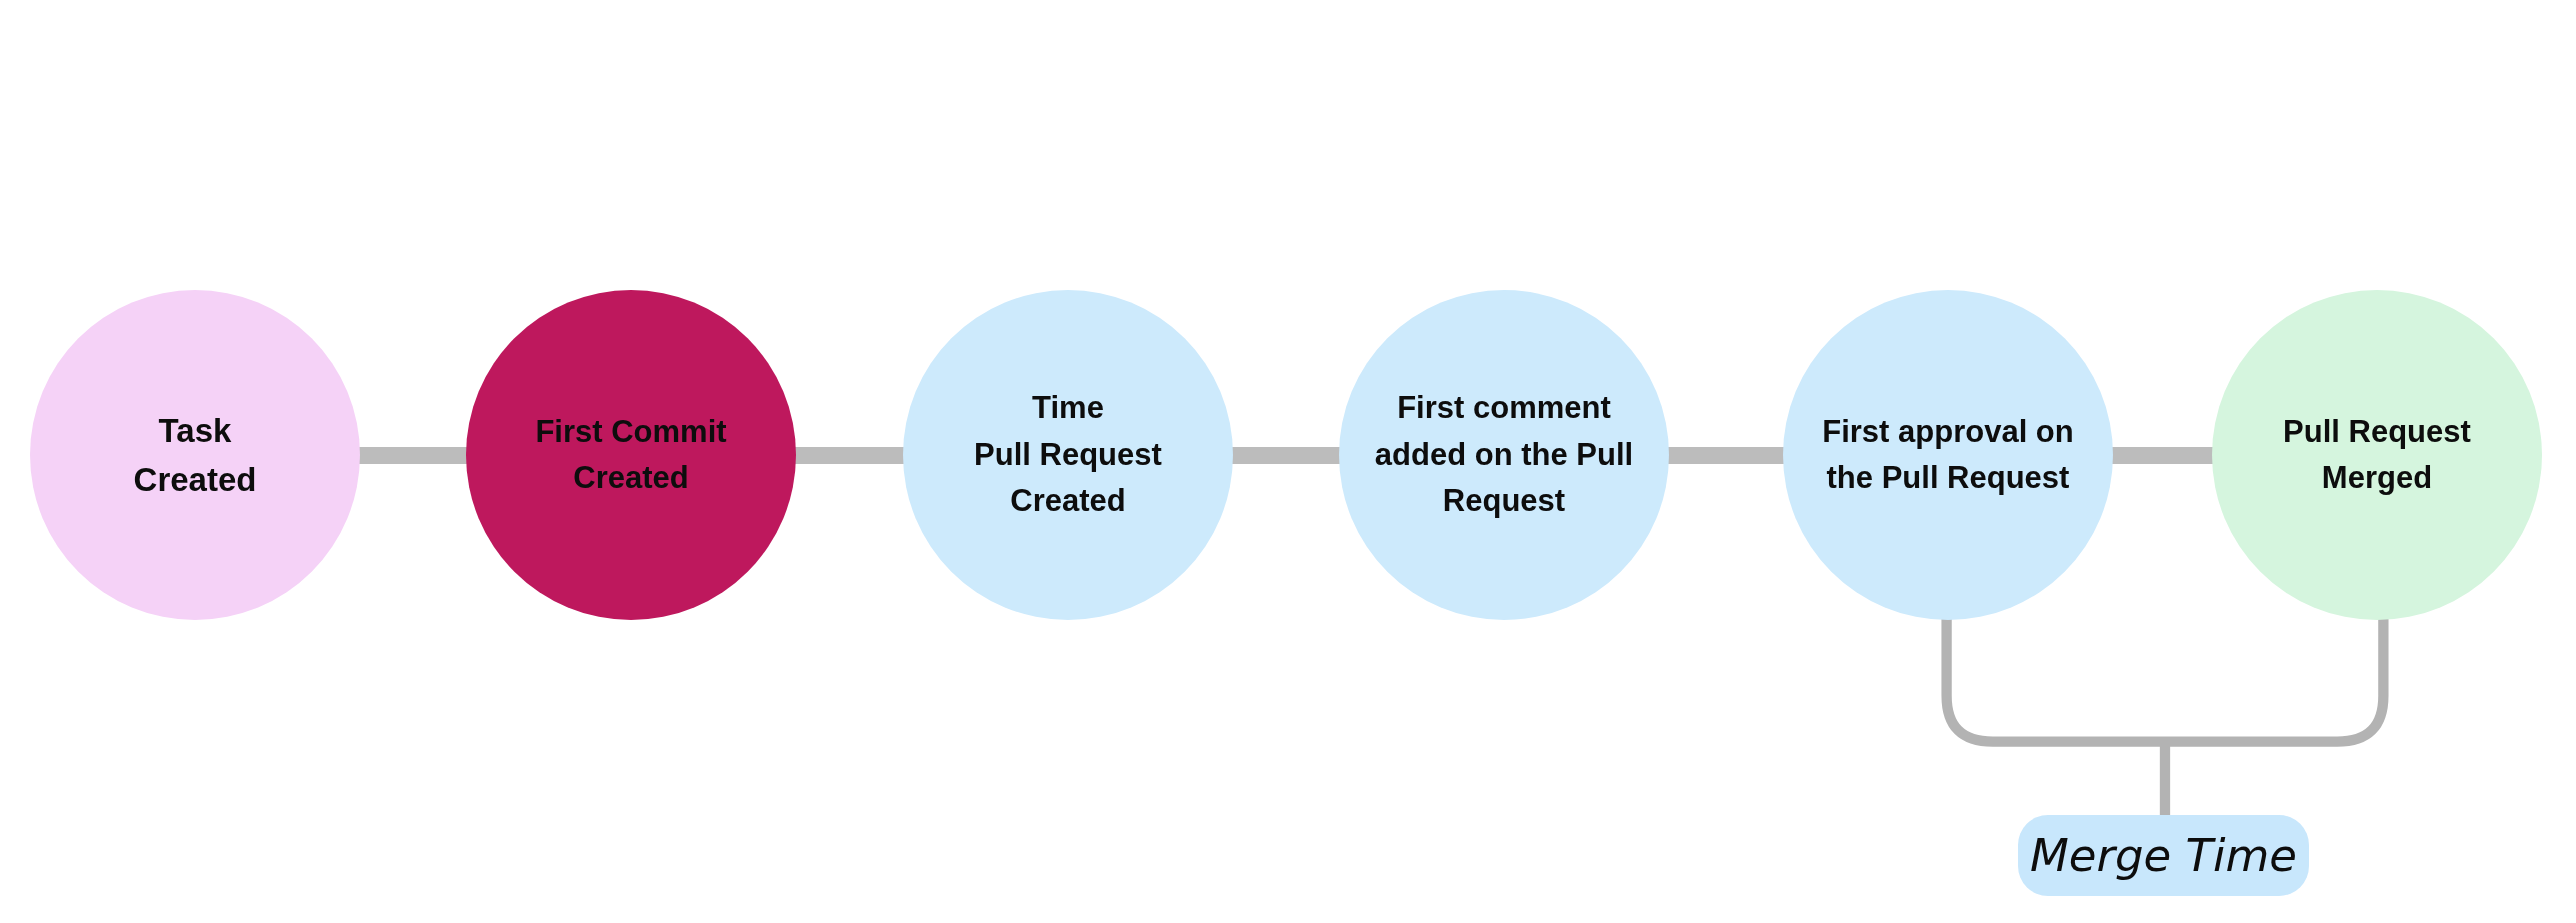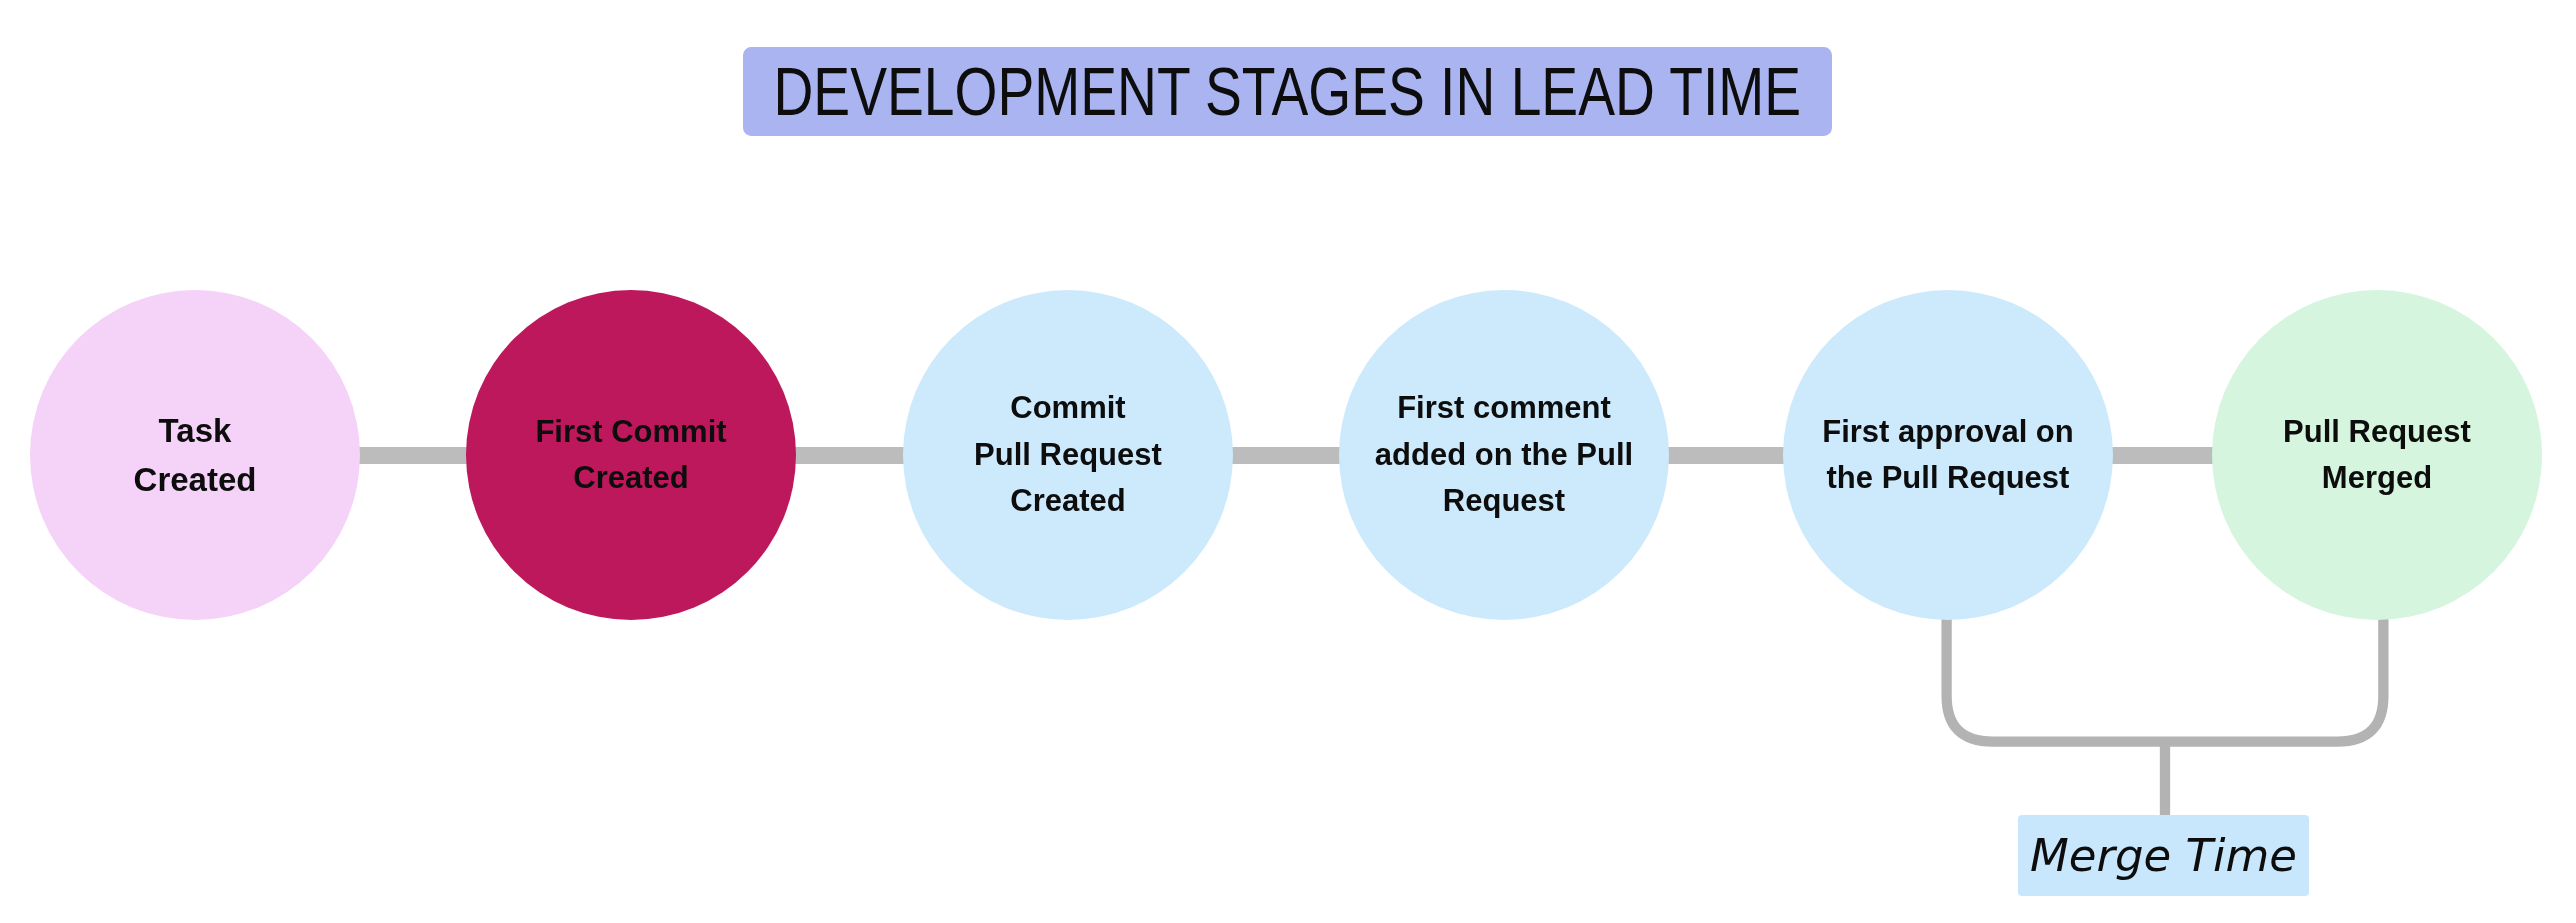--- a/index.html
+++ b/index.html
@@ -95,43 +95,40 @@
   .c1 .stage-label { font-size: 33px; }
 
   
   .merge-label {
     position: absolute;
     left: 2018px;
     top: 815px;
     width: 291px;
     height: 81px;
     background: #c8e7fc;
-    border-radius: 4px;
+    border-radius: 30px;
     display: flex;
     align-items: center;
     justify-content: center;
     z-index: 3;
   }
   .merge-label .merge-text {
     font-family: "DejaVu Sans", sans-serif;
     font-style: italic;
     font-size: 45px;
     line-height: 1;
     color: #0d0d0d;
     white-space: nowrap;
   }
 </style>
 </head>
 <body>
 
 <div class="canvas">
 
-  <div class="title-banner">
-    <span class="title-text">DEVELOPMENT STAGES IN LEAD TIME</span>
-  </div>
 
   <div class="bar bar-1"></div>
   <div class="bar bar-2"></div>
   <div class="bar bar-3"></div>
   <div class="bar bar-4"></div>
   <div class="bar bar-5"></div>
 
   <svg class="bracket-svg" viewBox="0 0 3750 1344" xmlns="http://www.w3.org/2000/svg">
     <path d="M 2834 900 L 2834 1013 Q 2834 1080 2901 1080 L 3403 1080 Q 3470 1080 3470 1013 L 3470 900" fill="none" stroke="#b3b3b3" stroke-width="15"></path>
     <path d="M 3152 1080 L 3152 1192" fill="none" stroke="#b3b3b3" stroke-width="15"></path>
@@ -139,21 +136,21 @@
 
   <div class="circle c1">
     <span class="stage-label">Task
 Created</span>
   </div>
   <div class="circle c2">
     <span class="stage-label">First Commit
 Created</span>
   </div>
   <div class="circle c3">
-    <span class="stage-label">Commit
+    <span class="stage-label">Time
 Pull Request
 Created</span>
   </div>
   <div class="circle c5">
     <span class="stage-label">First approval on
 the Pull Request</span>
   </div>
   <div class="circle c4">
     <span class="stage-label">First comment
 added on the Pull

